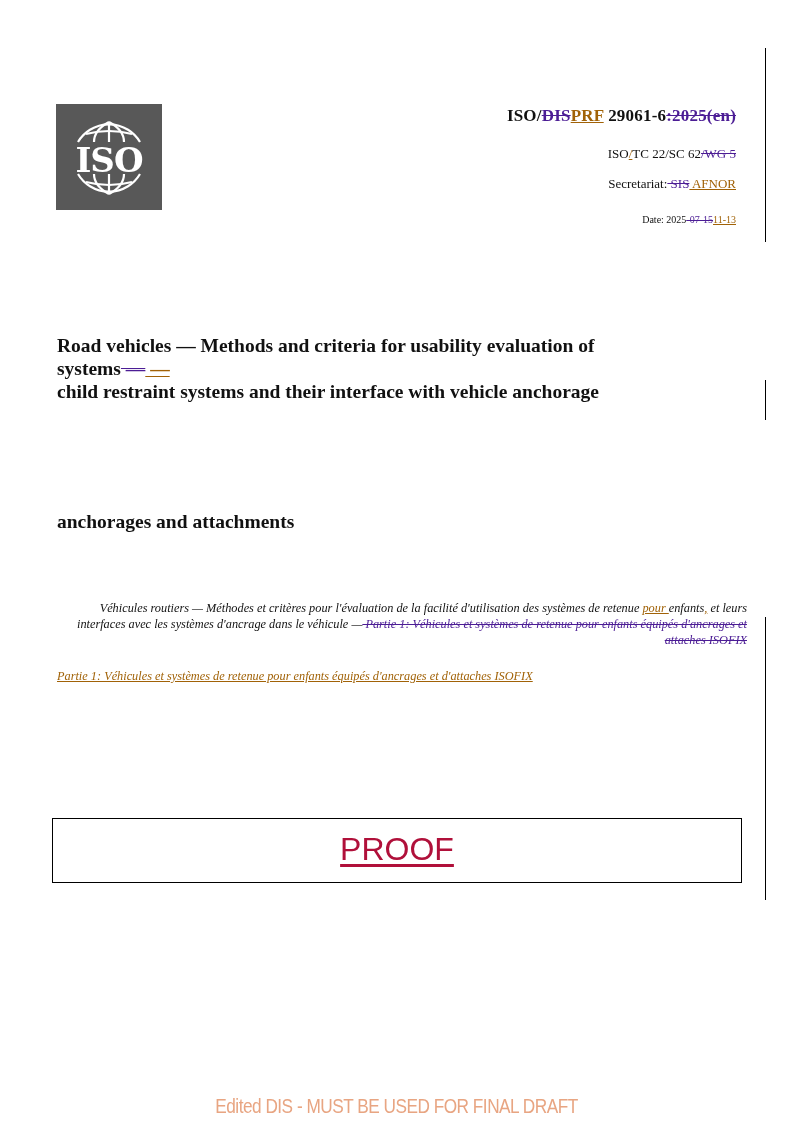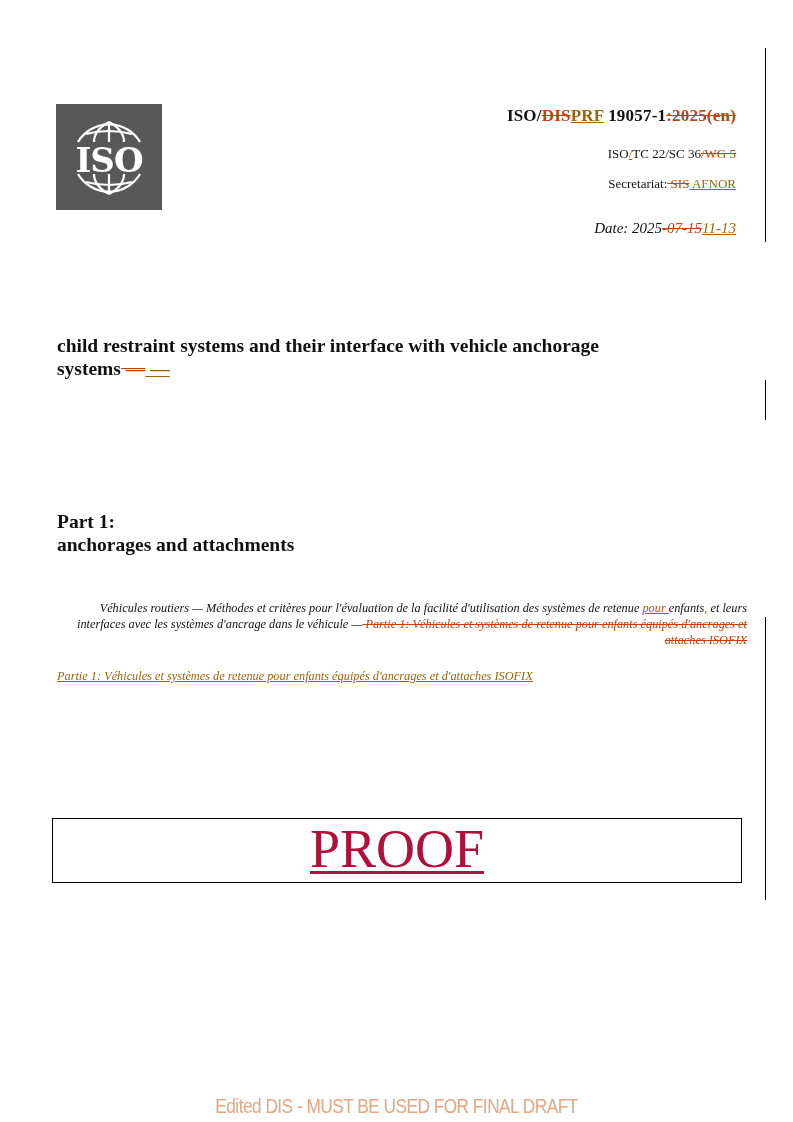--- a/index.html
+++ b/index.html
@@ -2,36 +2,36 @@
 <html><head>
   <meta charset="utf-8">
   <style>
     html, body { margin: 0; padding: 0; }
     body {
       width: 793px; height: 1122px; background: #ffffff;
       position: relative; overflow: hidden;
       font-family: "DejaVu Serif", "Liberation Serif", serif;
       color: #111;
     }
-    .del { color: #c2410c; text-decoration: line-through; }
+    .del { color: #4c1d95; text-decoration: line-through; }
     .ins { color: #a16207; text-decoration: underline; }
     .change-bar { position: absolute; left: 765px; width: 1px; background: #000; }
     #logo { position: absolute; left: 56px; top: 104px; width: 106px; height: 106px; background: #585858; }
     #logo svg { width: 106px; height: 106px; display: block; }
     .header-right { position: absolute; right: 57px; text-align: right; font-family: "Liberation Serif", serif; }
     #docnum { top: 106px; font-size: 17px; font-weight: bold; letter-spacing: 0.2px; }
     #committee { top: 146px; font-size: 13px; }
     #secretariat { top: 176px; font-size: 13px; text-align: right; }
-    #date { top: 220px; font-size: 15px; font-style: italic; }
+    #date { top: 214px; font-size: 10px; }
     #title { position: absolute; left: 57px; top: 334px; width: 690px; font-family: "Liberation Serif", serif; font-weight: bold; font-size: 19.5px; line-height: 23px; }
     #part { position: absolute; left: 57px; top: 510px; width: 690px; font-family: "Liberation Serif", serif; font-weight: bold; font-size: 19.5px; line-height: 23px; }
     #french { position: absolute; left: 57px; top: 600px; width: 690px; font-family: "Liberation Serif", serif; font-style: italic; font-size: 12.3px; line-height: 16px; text-align: right; }
     #french-ins { position: absolute; left: 57px; top: 668px; width: 690px; font-family: "Liberation Serif", serif; font-style: italic; font-size: 12.3px; line-height: 16px; }
     #proof-box { position: absolute; left: 52px; top: 818px; width: 688px; height: 63px; border: 1px solid #000; text-align: center; }
-    #proof-box span { display: inline-block; font-family: Liberation Serif, serif; font-size: 54px; line-height: 60px; color: #b0103a; text-decoration: underline; text-decoration-thickness: 3px; text-underline-offset: 4px; text-align: center; }
+    #proof-box span { display: inline-block; font-family: Liberation Sans, sans-serif; font-size: 32px; line-height: 60px; color: #b0103a; text-decoration: underline; text-decoration-thickness: 3px; text-underline-offset: 4px; text-align: center; }
     #footer { position: absolute; left: 0; width: 793px; top: 1094px; text-align: center; font-family: "Liberation Sans", sans-serif; font-size: 21px; color: #e8a582; letter-spacing: -0.6px; transform: scaleX(0.82); transform-origin: center; }
   </style>
 </head>
 <body>
 
 <div class="change-bar" style="top:48px;height:194px;"></div>
 <div class="change-bar" style="top:380px;height:40px;"></div>
 <div class="change-bar" style="top:617px;height:283px;"></div>
 
 <div id="logo">
@@ -46,42 +46,42 @@
       <path d="M30 78 Q53 84 76 78"></path>
       <path d="M53 90 L53 70"></path>
       <path d="M53 90 Q38 82 38 70"></path>
       <path d="M53 90 Q68 82 68 70"></path>
     </g>
     <text x="53" y="68" text-anchor="middle" fill="#ffffff" font-family="DejaVu Serif, serif" font-weight="bold" font-size="34" letter-spacing="-1">ISO</text>
   </svg>
 </div>
 
 <div id="docnum" class="header-right">
-  <span>ISO/</span><span class="del">DIS</span><span class="ins">PRF</span><span> 19057-1</span><span class="del">:2025(en)</span>
+  <span>ISO/</span><span class="del">DIS</span><span class="ins">PRF</span><span> 29061-6</span><span class="del">:2025(en)</span>
 </div>
 
 <div id="committee" class="header-right">
-  <span>ISO</span><span class="ins">/</span><span>TC 22/SC 36</span><span class="del">/WG 5</span>
+  <span>ISO</span><span class="ins">/</span><span>TC 22/SC 62</span><span class="del">/WG 5</span>
 </div>
 
 <div id="secretariat" class="header-right">
   <span>Secretariat:</span><span class="del"> SIS</span><span class="ins"> AFNOR</span>
 </div>
 
 <div id="date" class="header-right">
   <span>Date: 2025</span><span class="del">-07-15</span><span class="ins">11-13</span>
 </div>
 
 <div id="title">
+  <div>Road vehicles — Methods and criteria for usability evaluation of</div>
+  <div><span>systems</span><span class="del"> —</span><span class="ins"> —</span></div>
   <div>child restraint systems and their interface with vehicle anchorage</div>
-  <div><span>systems</span><span class="del"> —</span><span class="ins"> —</span></div>
 </div>
 
 <div id="part">
-  <div>Part 1:</div>
   <div>anchorages and attachments</div>
 </div>
 
 <div id="french">
   <span>Véhicules routiers — Méthodes et critères pour l'évaluation de la facilité d'utilisation des systèmes de retenue</span>
   <span class="ins">pour </span><span>enfants</span><span class="ins">,</span><span> et leurs interfaces avec les systèmes d'ancrage dans le véhicule —</span><span class="del"> Partie 1: Véhicules et systèmes de retenue pour enfants équipés d'ancrages et attaches ISOFIX</span>
 </div>
 
 <div id="french-ins">
   <span class="ins">Partie 1: Véhicules et systèmes de retenue pour enfants équipés d'ancrages et d'attaches ISOFIX</span>

